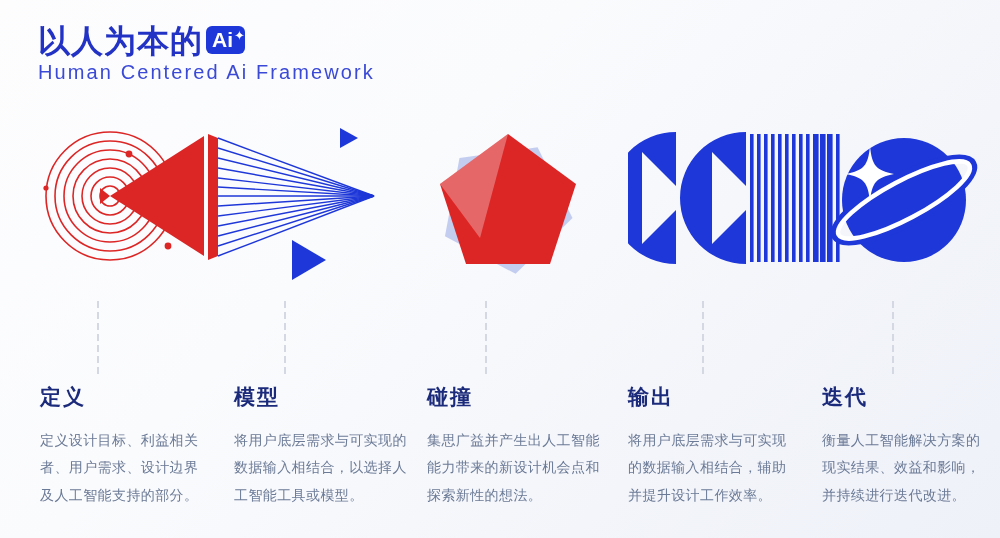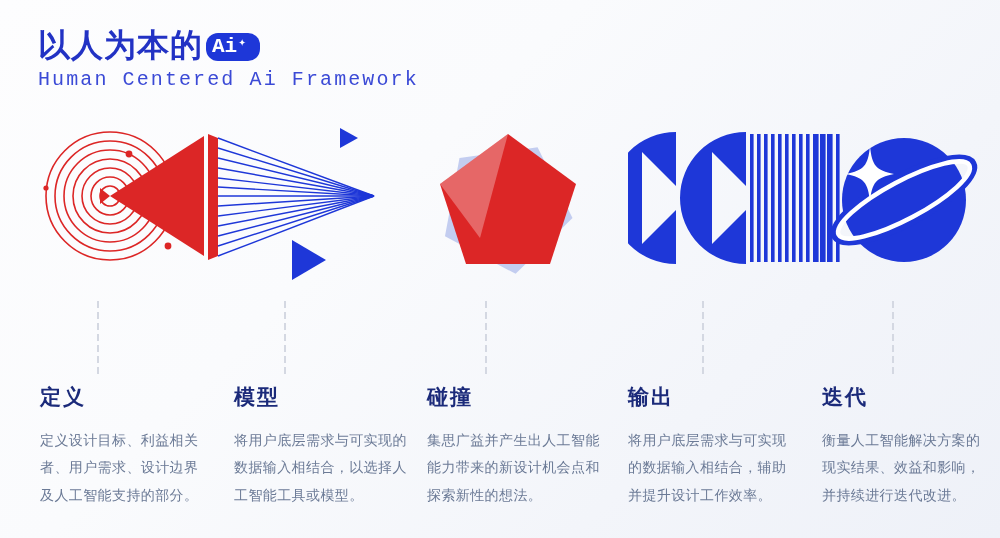--- a/index.html
+++ b/index.html
@@ -5,31 +5,31 @@
   html,body{margin:0;padding:0;}
   body{
     width:1000px;height:538px;overflow:hidden;
     font-family:"Liberation Sans","DejaVu Sans",sans-serif;
     background:linear-gradient(135deg,#fdfdfe 0%,#fafbfd 38%,#f3f5fa 72%,#eef1f8 100%);
     position:relative;
   }
   .canvas{position:absolute;inset:0;}
 
   
-  .header{position:absolute;left:38px;top:28px;font-family:Liberation Mono, monospace;}
+  .header{position:absolute;left:38px;top:21px;}
   .title{
     font-size:32px;font-weight:bold;color:#2232c4;
     letter-spacing:1px;line-height:1.25;white-space:nowrap;
     display:flex;align-items:center;
   }
   .badge{
     display:inline-flex;align-items:center;justify-content:center;
-    background:#1e37d8;color:#ffffff;border-radius:12px;
+    background:#1e37d8;color:#ffffff;border-radius:6px;
     font-size:21px;font-weight:bold;line-height:1;
-    padding:3px 14px 4px 6px;margin:0 3px;position:relative;top:-1px;
+    padding:3px 0 4px 6px;margin:0 3px;position:relative;top:-1px;
     letter-spacing:0px;
   }
   .badge .spark{font-size:13px;margin-left:1px;position:relative;top:-4px;}
   .subtitle{
     margin-top:0;font-size:20px;color:#3b4ad6;
     letter-spacing:2.1px;font-weight:normal;
   }
 
   
   .icons{position:absolute;left:0;top:118px;width:1000px;height:185px;}

